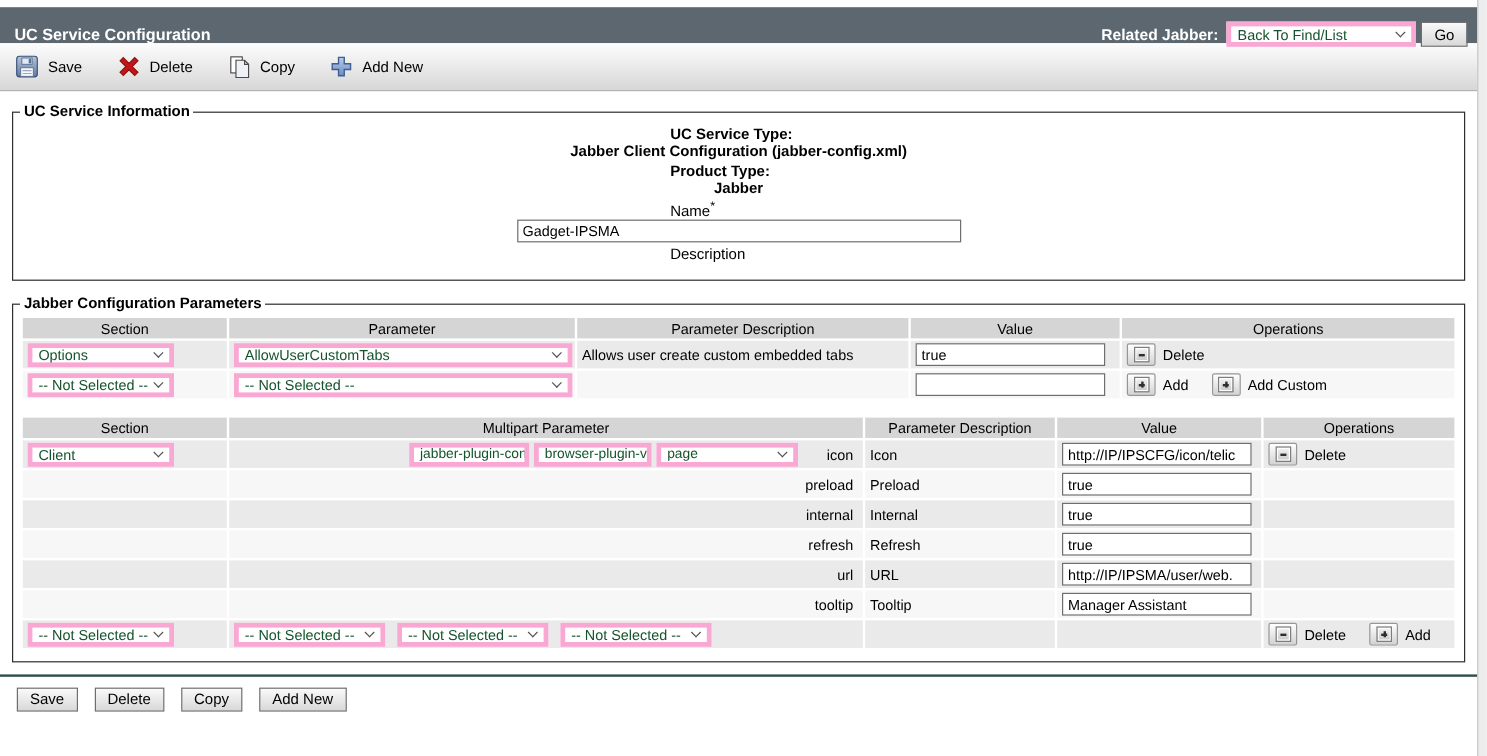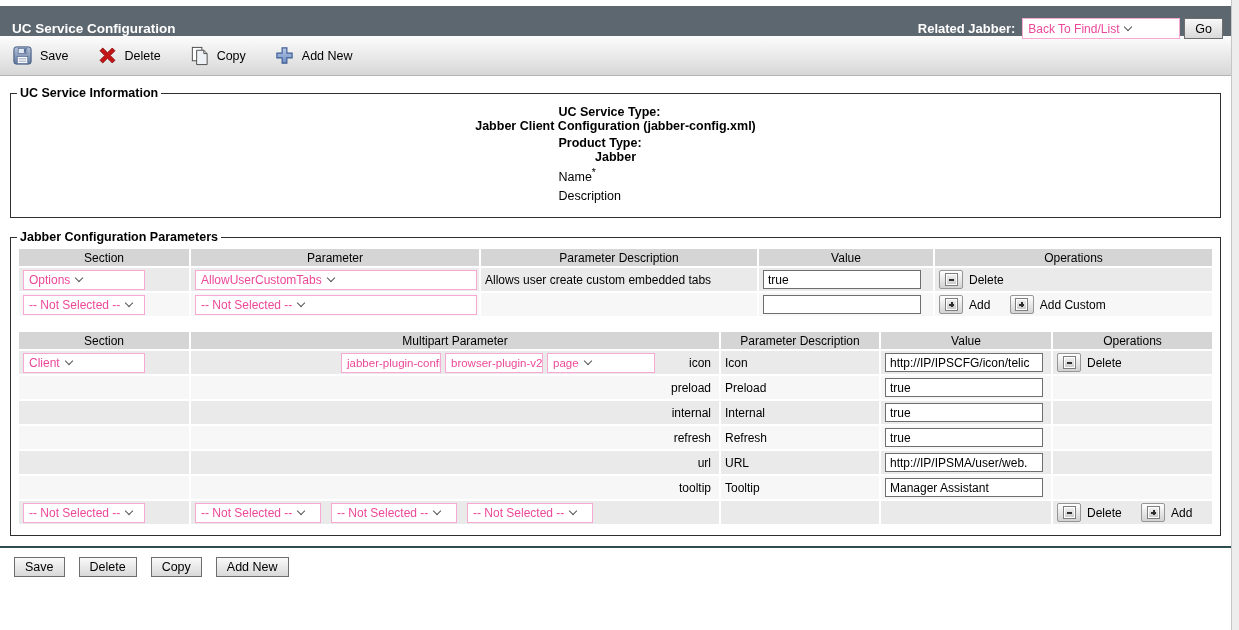--- a/index.html
+++ b/index.html
@@ -8,23 +8,23 @@
   .content { width:1231px; position:relative; }
   .right-strip { position:absolute; top:0; right:0; width:8px; height:630px;
                  background:#ededed; border-left:1px solid #c6c6c6; }
 
   
   .titlebar { margin-top:6px; height:30px; background:#5d6770; color:#fff;
               display:flex; align-items:center; padding:15px 8px 0 12px; }
   .titlebar .title { font-size:13.5px; font-weight:bold; }
   .titlebar .spacer { flex:1; }
   .rl-label { font-size:13px; font-weight:bold; margin-right:7px; }
-  .sel { display:inline-flex; align-items:center; 
-         background:#fff; border:1px solid #f9a8d4; height:20px; padding:0 5px;
-         font-size:12px; color:#ec4899; white-space:nowrap; overflow:hidden; cursor:default; }
+  .sel { display:inline-flex; align-items:center; justify-content:space-between;
+         background:#fff; border:4px solid #f9a8d4; height:20px; padding:0 5px;
+         font-size:12px; color:#14532d; white-space:nowrap; overflow:hidden; cursor:default; }
   .chev { width:6px; height:6px; border-right:1.6px solid #555; border-bottom:1.6px solid #555;
           transform:rotate(45deg); margin:-3px 1px 0 6px; flex:none; }
   .rl-select { width:158px; height:21px; }
   .btn { height:21px; padding:0 10px; background:linear-gradient(#f9f9f9,#d9d9d9);
          border:1px solid #6e6e6e; font-size:12.5px; color:#000;
          display:inline-flex; align-items:center; font-family:inherit; cursor:default; }
   .go-btn { margin-left:4px; }
 
   
   .toolbar { height:40px; background:linear-gradient(#fdfdfd,#d7d7d7);
@@ -53,21 +53,21 @@
   th { background:#d5d5d5; height:17px; font-weight:normal; font-size:12px; text-align:center;
        overflow:hidden; white-space:nowrap; }
   td { height:23px; vertical-align:middle; padding:0 4px; overflow:hidden; white-space:nowrap; }
   tr.gray td { background:#eaeaea; }
   tr.light td { background:#f7f7f7; }
   .t2 { margin-top:12px; }
   .sel-sec { width:122px; }
   .sel-par { width:282px; }
   .sel-mp1 { width:100px; margin-left:146px; }
   .sel-mp2 { width:98px; margin-left:4px; }
-  .sel-mp3 { width:108px; margin-left:4px; }
+  .sel-mp3 { width:118px; margin-left:4px; }
   .sel-ns  { width:126px; margin-right:10px; }
   .sel-mp1,.sel-mp2,.sel-mp3 { font-size:11.5px; }
   .mp-flex { display:flex; align-items:center; }
   .mp-key { margin-left:auto; padding-right:4px; font-size:12px; }
   .val-input { width:158px; }
   .opgroup { display:inline-flex; align-items:center; margin-right:16px; }
   .opbtn { display:inline-flex; align-items:center; justify-content:center;
            width:24px; height:19px; border:1px solid #969696; border-radius:2px;
            background:linear-gradient(#ffffff,#d2d2d2); margin-right:6px; cursor:default; }
   .ibox { display:inline-block; width:13px; height:13px; border:1px solid #7d7d7d;
@@ -159,20 +159,21 @@
     <div class="info-row">
       <span class="info-label bold">UC Service Type:</span>
       <span class="bold">Jabber Client Configuration (jabber-config.xml)</span>
     </div>
     <div class="info-row">
       <span class="info-label bold">Product Type:</span>
       <span class="bold">Jabber</span>
     </div>
     <div class="info-row">
       <span class="info-label"><span>Name</span><sup>*</sup></span>
+      <input class="txt-input w-name" value="Gadget-IPSMA" style="">
     </div>
     <div class="info-row">
       <span class="info-label">Description</span>
     </div>
   </fieldset>
 
   <fieldset class="params-fs">
     <legend>Jabber Configuration Parameters</legend>
 
     <table class="t1">

